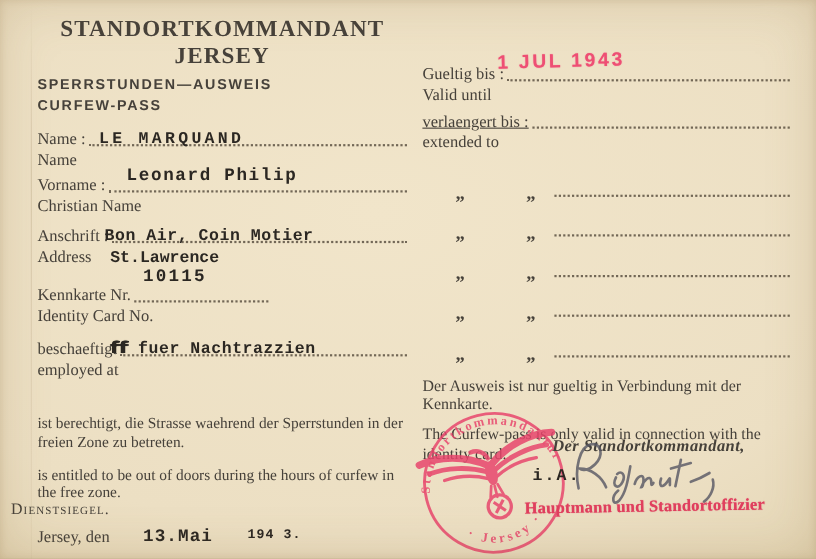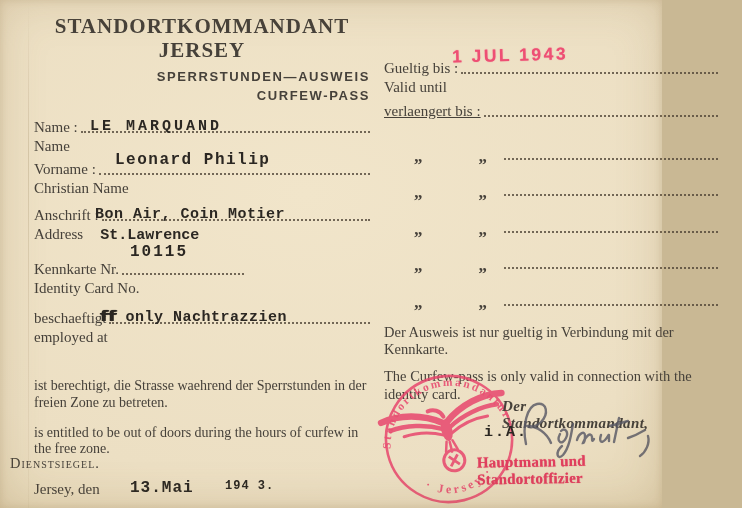--- a/index.html
+++ b/index.html
@@ -2,35 +2,35 @@
 <html style="--paper: #ecdfc3; --ink: #46413a; --typed: #2b2722; --red: #e8436b; --red2: #e03f5e; --datered: #ee4f74; --sig: #5a5a66;"><head>
 <meta charset="utf-8">
 <style>
   :root{
     --paper:#ecdfc3; --ink:#46413a; --typed:#2b2722;
     --red:#e8436b; --red2:#e03f5e; --datered:#ee4f74; --sig:#5a5a66;
   }
   html,body{margin:0;padding:0;}
   body{width:742px;height:508px;overflow:hidden;background:#c9b894;}
   .card{
-    position:relative;width:662px;height:508px;
+    position:relative;width:742px;height:508px;
     background:radial-gradient(120% 105% at 46% 38%, #f1e5ca 0%, var(--paper) 55%, #e0d1ad 88%, #d5c29a 100%);
     font-family:"Liberation Serif","DejaVu Serif",serif;color:var(--ink);
   }
   .card::after{content:"";position:absolute;inset:0;pointer-events:none;
     box-shadow:inset 0 0 46px rgba(140,110,60,.22), inset 0 0 8px rgba(120,90,40,.18);}
   .crease{position:absolute;left:28px;top:0;bottom:0;width:1px;
     background:linear-gradient(180deg,rgba(120,95,55,0),rgba(120,95,55,.20) 30%,rgba(120,95,55,.05));}
 
   .left-col{position:absolute;left:34px;top:14px;width:336px;}
   .right-col{position:absolute;left:384px;top:58px;width:334px;}
 
   .title{font-size:21px;font-weight:bold;letter-spacing:1px;text-align:center;line-height:24px;}
   .subtitle{font-family:"Liberation Sans","DejaVu Sans",sans-serif;font-weight:bold;
-    font-size:13px;letter-spacing:1.6px;text-align:right;line-height:16px;margin-top:3px;}
+    font-size:13px;letter-spacing:1.6px;text-align:left;line-height:16px;margin-top:3px;}
   .subtitle.first{margin-top:7px;}
 
   .field-line{position:relative;display:flex;align-items:flex-end;height:19px;}
   .lbl{font-size:15px;white-space:nowrap;line-height:18px;}
   .dots{flex:1;height:1px;border-bottom:2px dotted rgba(72,62,48,.75);margin:0 0 3px 3px;}
   .dots.short{flex:0 0 122px;}
   .sublbl{font-size:15px;line-height:18px;margin-top:1px;}
   .typed{position:absolute;font-family:"Liberation Mono","DejaVu Sans Mono",monospace;
     font-weight:bold;color:var(--typed);font-size:15px;white-space:nowrap;}
   .typed-inline{font-family:"Liberation Mono","DejaVu Sans Mono",monospace;
@@ -125,21 +125,21 @@
         <span class="lbl">Kennkarte Nr.</span>
         <span class="dots short"></span>
       </div>
       <div class="sublbl">Identity Card No.</div>
     </div>
 
     <div class="field mt-besch">
       <div class="field-line">
         <span class="lbl">beschaeftigt</span>
         <span class="dots"></span>
-        <span class="typed" style="left:66px;bottom:1px;letter-spacing:.5px;"><span class="overtyped">ff</span><span> only Nachtrazzien</span></span>
+        <span class="typed" style="left:66px;bottom:1px;letter-spacing:.5px;"><span class="overtyped">ff</span><span> fuer Nachtrazzien</span></span>
       </div>
       <div class="sublbl">employed at</div>
     </div>
 
     <div class="para">ist berechtigt, die Strasse waehrend der Sperrstunden in der freien Zone zu betreten.</div>
     <div class="para en">is entitled to be out of doors during the hours of curfew in the free zone.</div>
 
     <div class="place-date">
       <span>Jersey, den</span>
       <span class="typed pd-day">13.Mai</span>
@@ -152,20 +152,21 @@
   <div class="right-col">
     <div class="field-line">
       <span class="lbl">Gueltig bis :</span>
       <span class="dots"></span>
     </div>
     <div class="sublbl">Valid until</div>
     <div class="field-line" style="margin-top:5px;text-decoration:underline;">
       <span class="lbl">verlaengert bis :</span>
       <span class="dots"></span>
     </div>
+    <div class="sublbl">extended to</div>
 
     <div class="ditto-rows">
       <div class="ditto-row">
         <span class="dm dm1">„</span>
         <span class="dm dm2">„</span>
         <span class="ddots"></span>
       </div>
     <div class="ditto-row">
         <span class="dm dm1">„</span>
         <span class="dm dm2">„</span>

